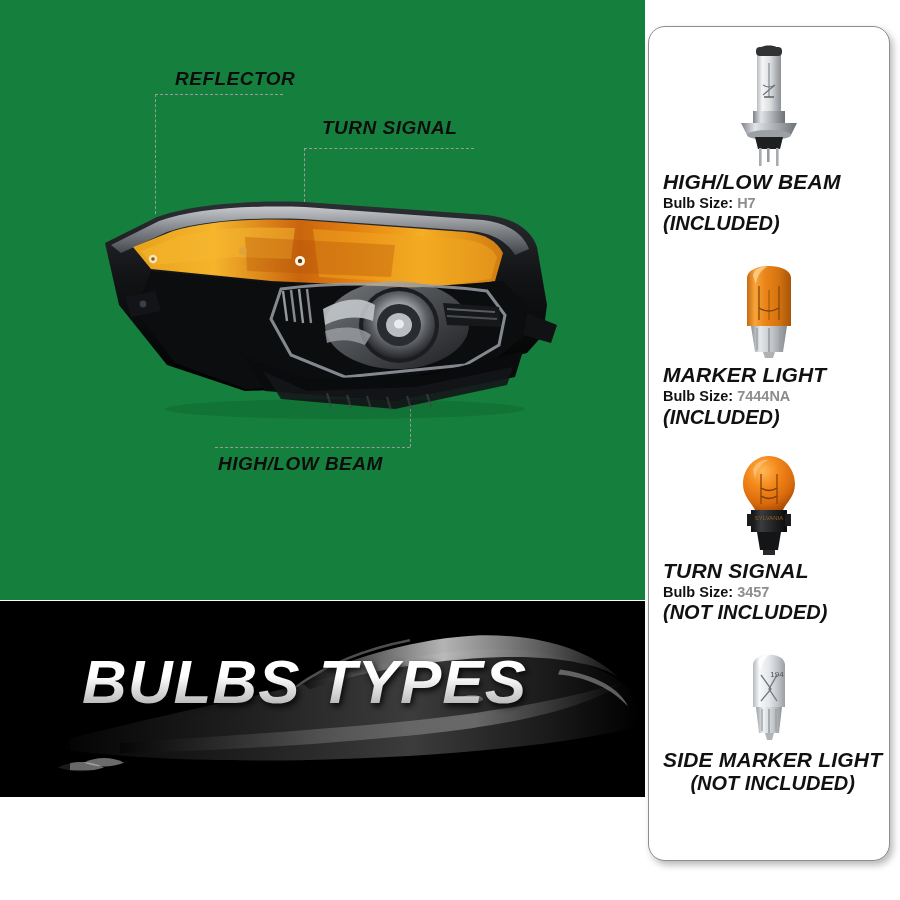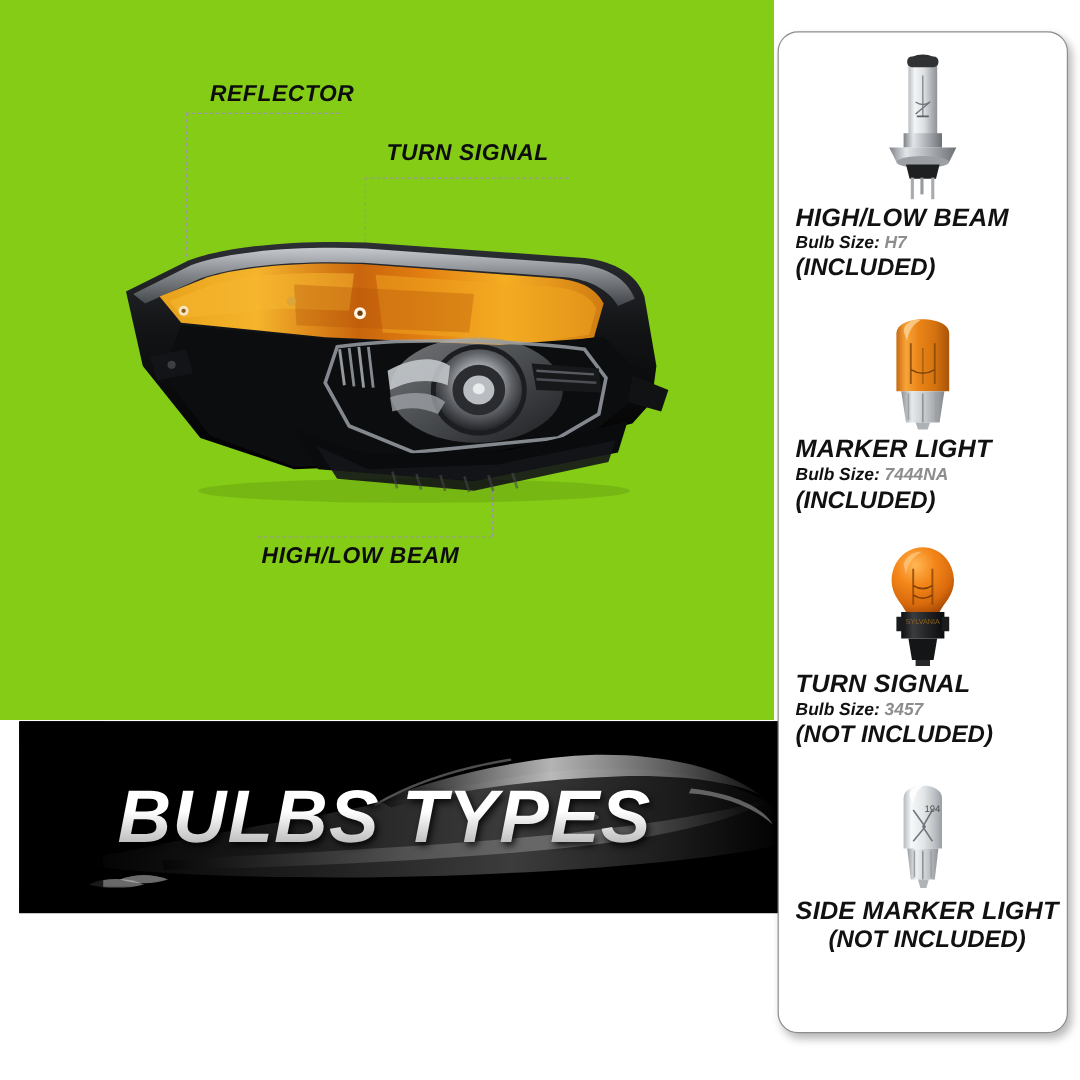--- a/index.html
+++ b/index.html
@@ -1,40 +1,40 @@
 <!DOCTYPE html>
 <html><head>
 <meta charset="utf-8">
 <style>
   html,body{margin:0;padding:0;background:#fff;}
   body{width:900px;height:900px;overflow:hidden;
        font-family:"Liberation Sans","DejaVu Sans",sans-serif;}
   .stage{position:relative;width:900px;height:900px;background:#ffffff;}
 
   
-  .product-area{position:absolute;left:0;top:0;width:645px;height:600px;background:#84cc16;text-decoration:underline;}
+  .product-area{position:absolute;left:0;top:0;width:645px;height:600px;background:#15803d;text-decoration:underline;}
 
   
   .callout-label{position:absolute;font-weight:bold;font-style:italic;
        color:#0d0d0d;letter-spacing:.5px;white-space:nowrap;}
   #lbl-reflector{left:175px;top:68px;font-size:19px;}
   #lbl-turn{left:322px;top:117px;font-size:19px;}
   #lbl-hlb{left:218px;top:453px;font-size:19px;}
 
   
   .lead{position:absolute;}
   .lead-h{border-top:1.6px dashed #9a9a9a;height:0;}
   .lead-v{border-left:1.6px dashed #9a9a9a;width:0;}
 
   
   .headlight{position:absolute;left:95px;top:185px;width:470px;height:245px;}
   .hl-svg{width:100%;height:100%;display:block;}
 
   
-  .banner{position:absolute;left:16px;top:601px;width:645px;height:160px;
+  .banner{position:absolute;left:0;top:601px;width:645px;height:196px;
           background:#000;overflow:hidden;}
   .banner-car{position:absolute;inset:0;width:100%;height:100%;}
   .banner-title{position:absolute;left:0;top:0;width:645px;height:160px;
      display:flex;align-items:center;justify-content:center;}
   .banner-title span{
      font-size:62px;font-weight:bold;font-style:italic;letter-spacing:1px;
      background:linear-gradient(180deg,#ffffff 0%,#ffffff 42%,#dcdcdc 62%,#9b9b9b 100%);
      -webkit-background-clip:text;background-clip:text;color:transparent;
      -webkit-text-fill-color:transparent;
      filter:drop-shadow(2px 3px 3px rgba(0,0,0,.85));
@@ -45,21 +45,21 @@
      background:#fff;border:1.6px solid #8d8d8d;border-radius:17px;
      box-sizing:border-box;box-shadow:3px 4px 7px rgba(0,0,0,.28);
      overflow:hidden;z-index:5;}
   .bulb-row{position:relative;width:100%;display:flex;flex-direction:column;
      align-items:flex-start;}
   .bulb-art{width:100%;display:flex;justify-content:center;align-items:flex-end;}
   .bulb-art svg{display:block;}
   .bulb-text{padding-left:14px;}
   .bulb-name{font-size:21px;font-weight:bold;font-style:italic;color:#111;
      letter-spacing:.2px;line-height:1.05;white-space:nowrap;}
-  .bulb-size{font-size:14.5px;font-weight:bold;font-style:italic;color:#111;
+  .bulb-size{font-size:14.5px;font-weight:bold;color:#111;
      margin-top:3px;line-height:1.05;white-space:nowrap;}
   .bulb-size .val{color:#8d8d8d;}
   .bulb-incl{font-size:20px;font-weight:bold;font-style:italic;color:#111;
      margin-top:2px;line-height:1.05;white-space:nowrap;}
 </style>
 </head>
 <body>
 
 <div class="stage">
 

